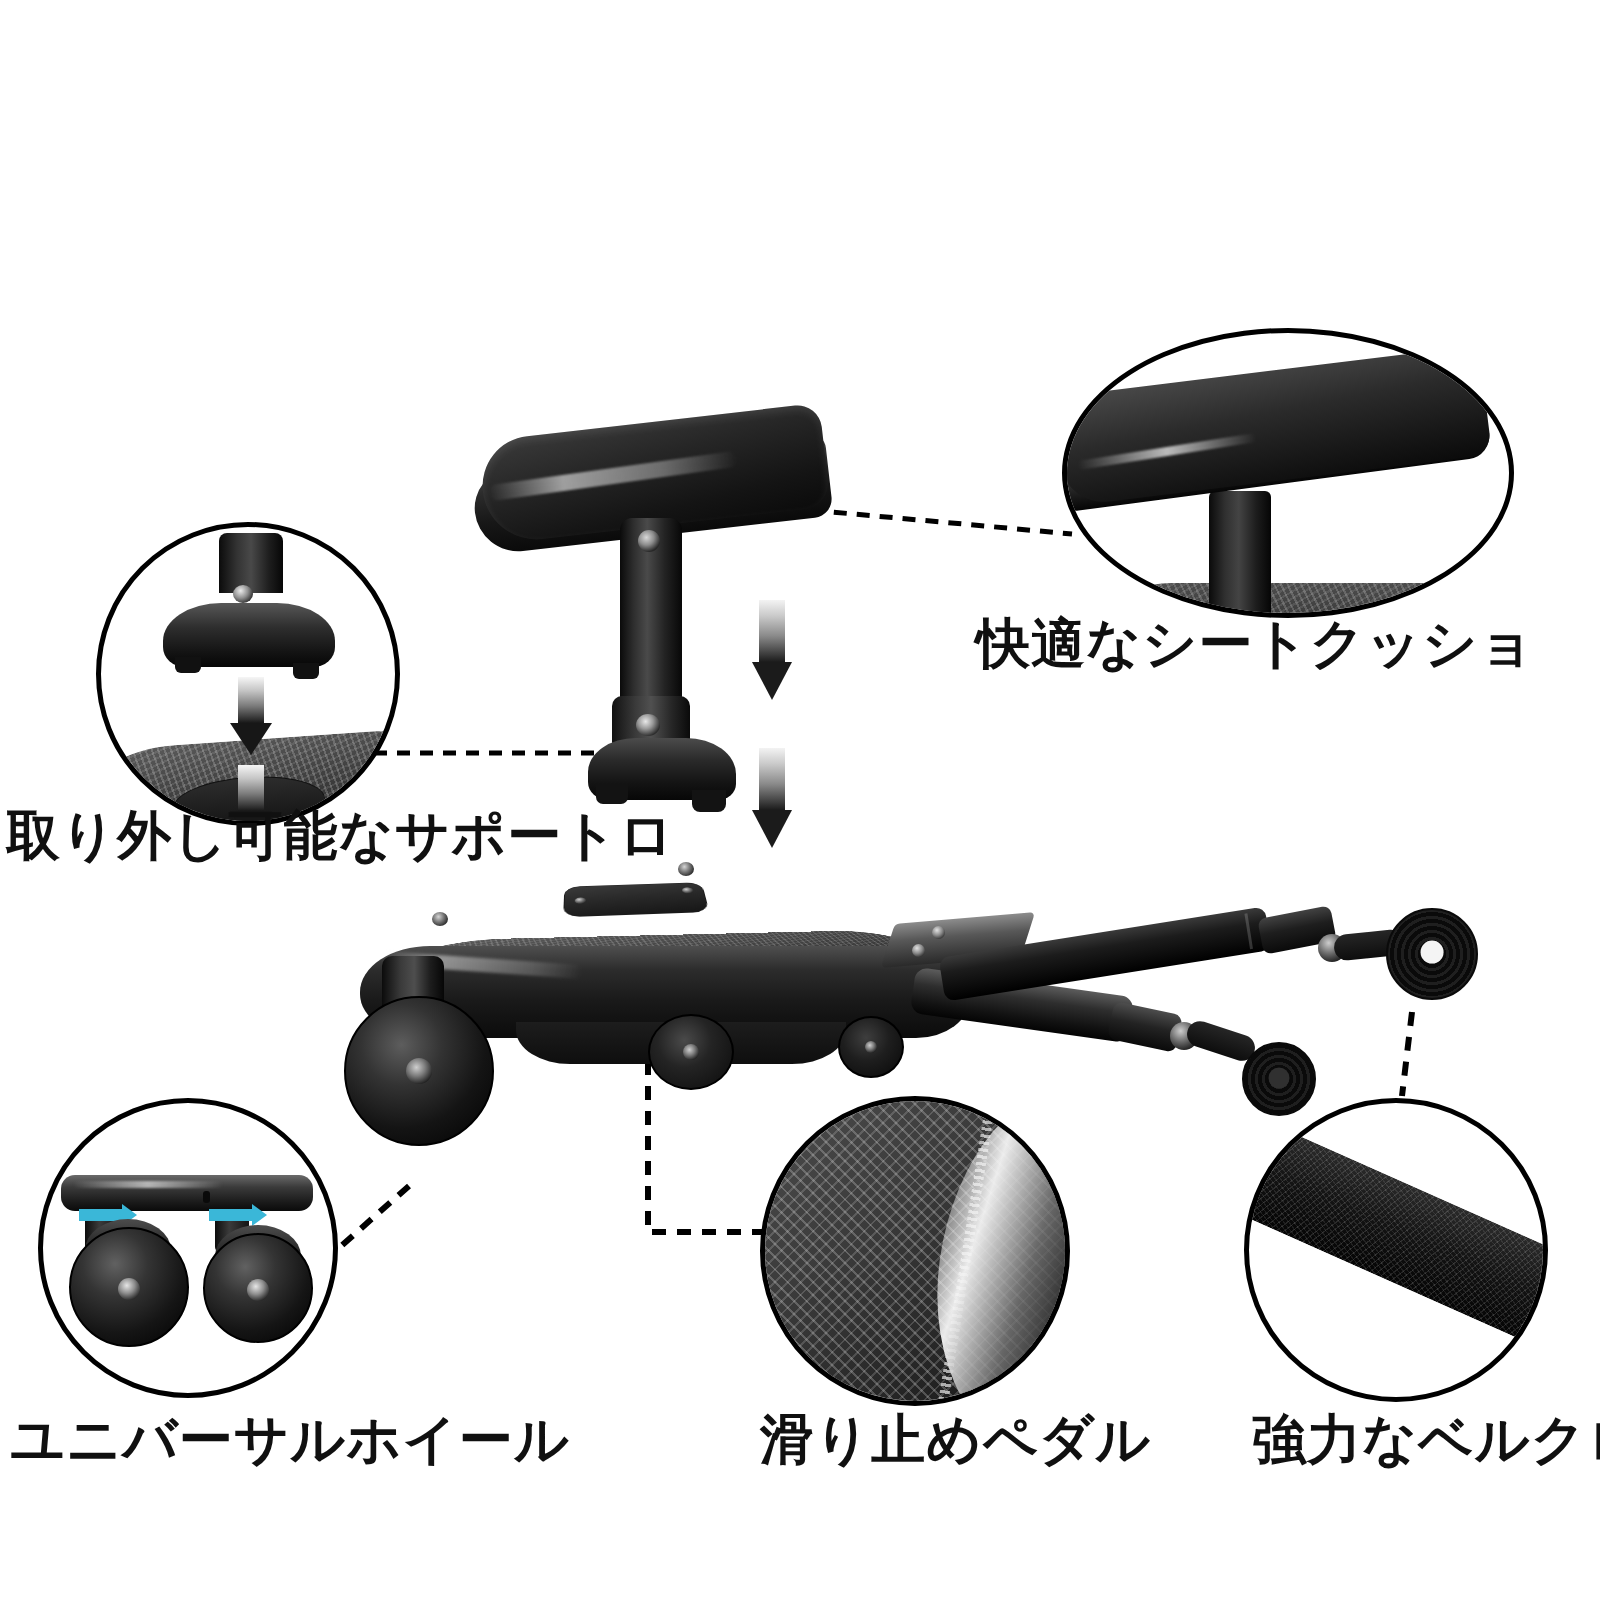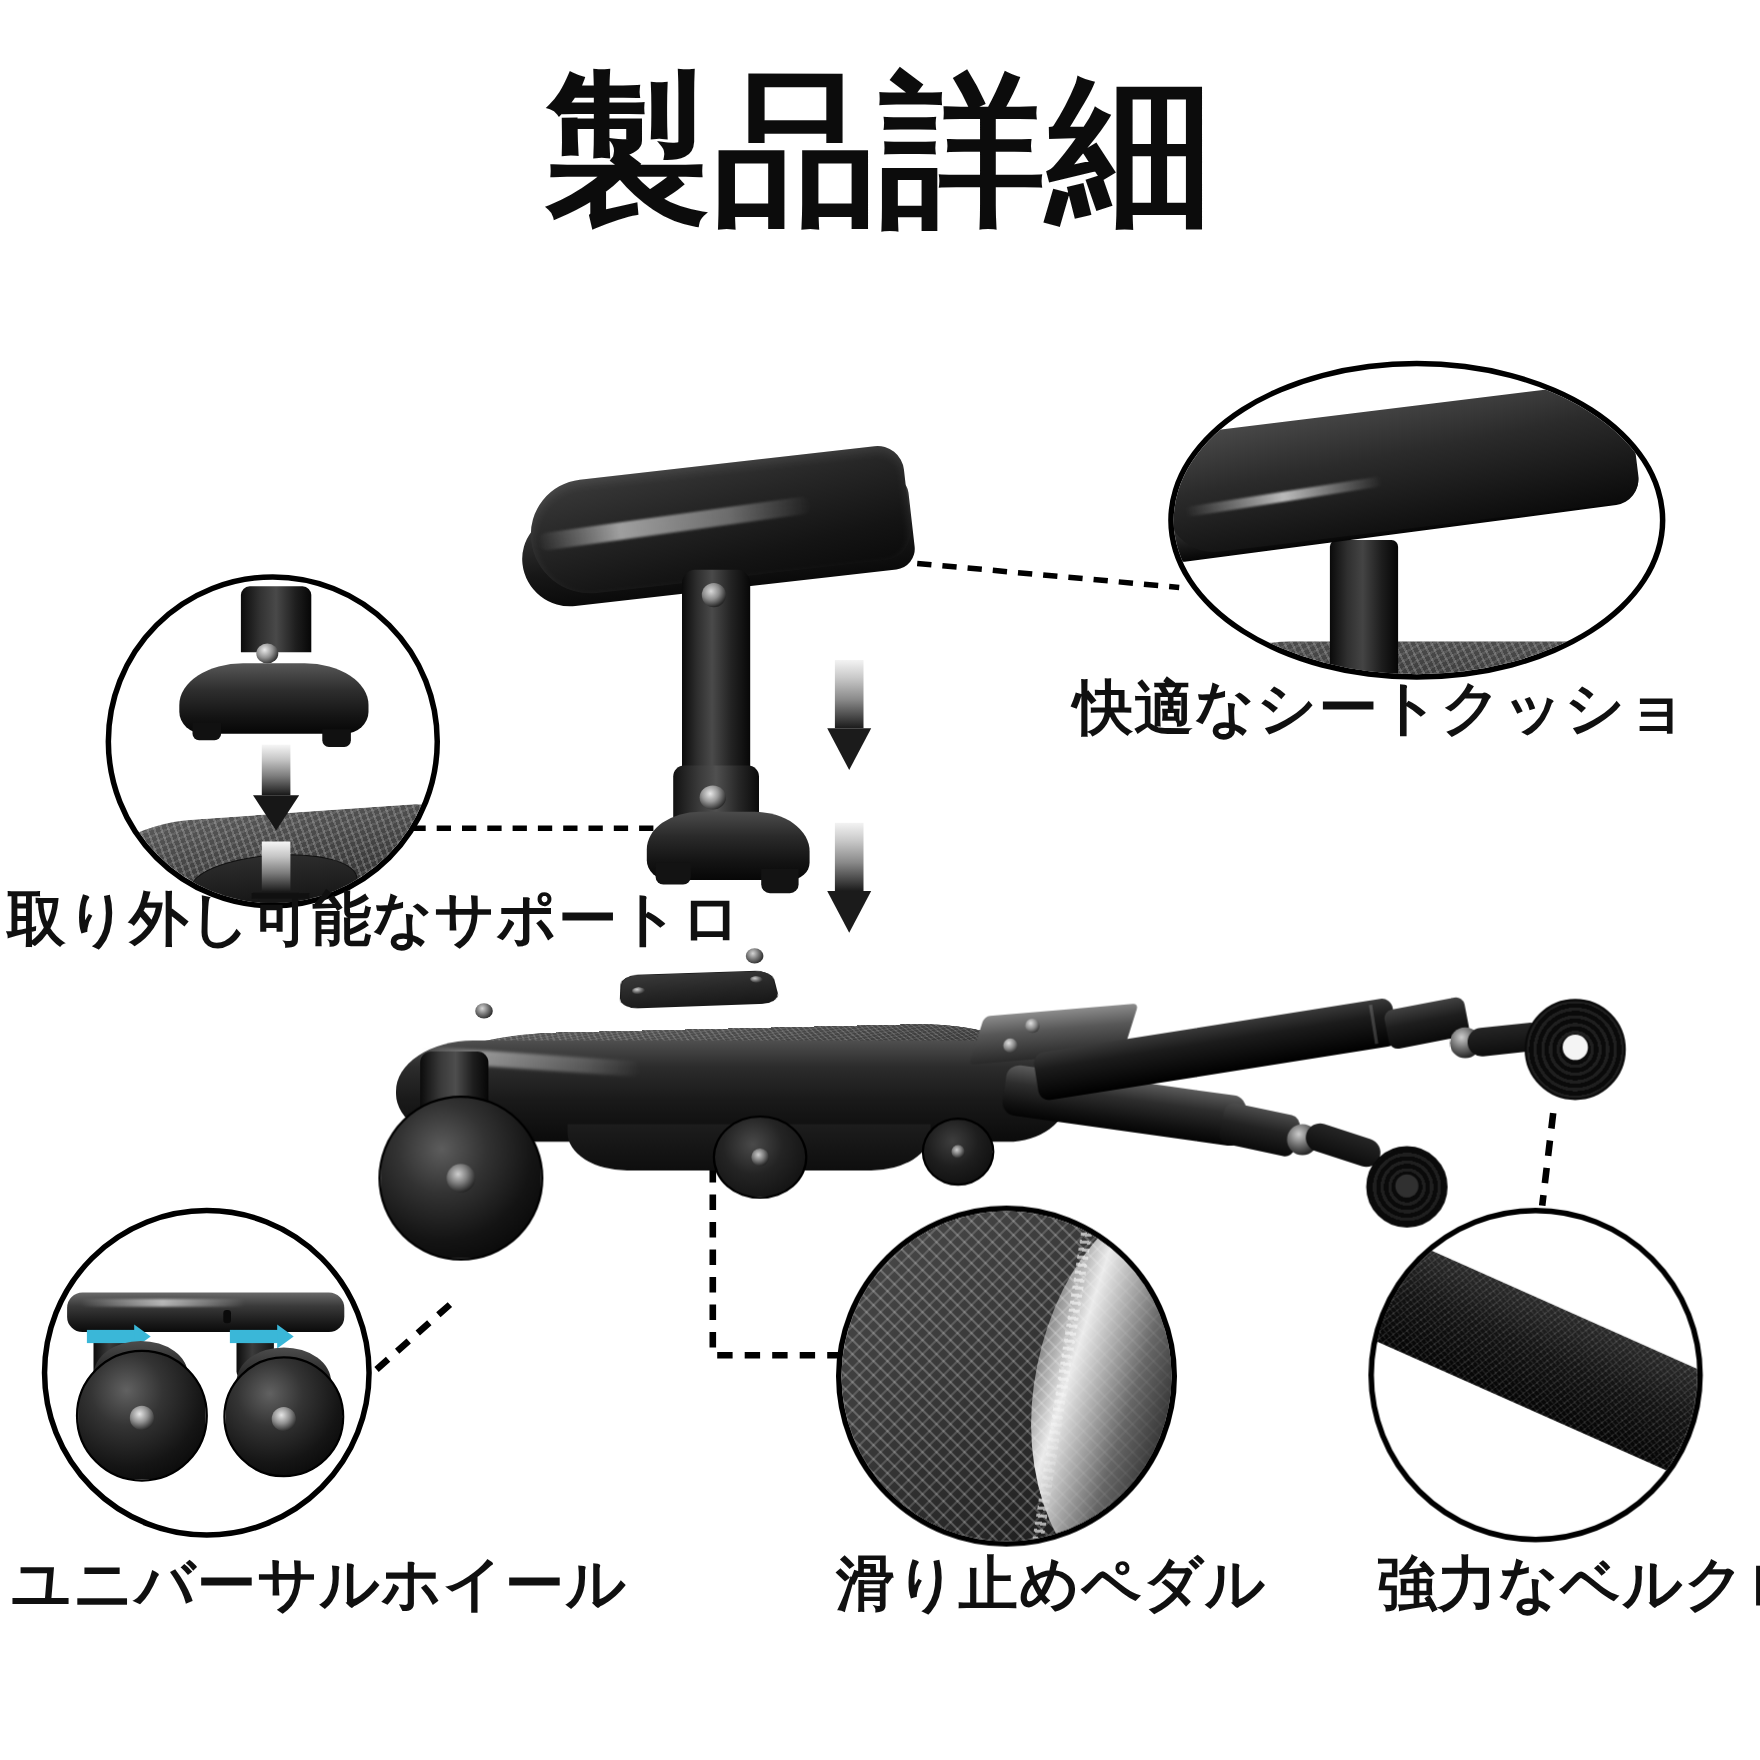--- a/index.html
+++ b/index.html
@@ -452,21 +452,20 @@
     background: repeating-linear-gradient(90deg,#cfcfcf 0 2px, #1a1a1a 2px 5px);
     transform: rotate(24deg);
     opacity:.8;
   }
 </style>
 </head>
 <body>
 
 <div id="stage">
 
-  <div class="page-title">製品詳細</div>
 
   <svg class="dash-svg" viewBox="0 0 1600 1600" xmlns="http://www.w3.org/2000/svg">
 
     <path d="M 788 508 L 1072 534" stroke="#000" stroke-width="5" stroke-dasharray="13 10" fill="none"></path>
 
     <path d="M 374 753 L 594 753" stroke="#000" stroke-width="5" stroke-dasharray="13 10" fill="none"></path>
 
     <path d="M 409 1186 L 314 1270" stroke="#000" stroke-width="6" stroke-dasharray="14 11" fill="none"></path>
 
     <path d="M 648 986 L 648 1232 L 776 1232" stroke="#000" stroke-width="6" stroke-dasharray="14 11" fill="none"></path>

